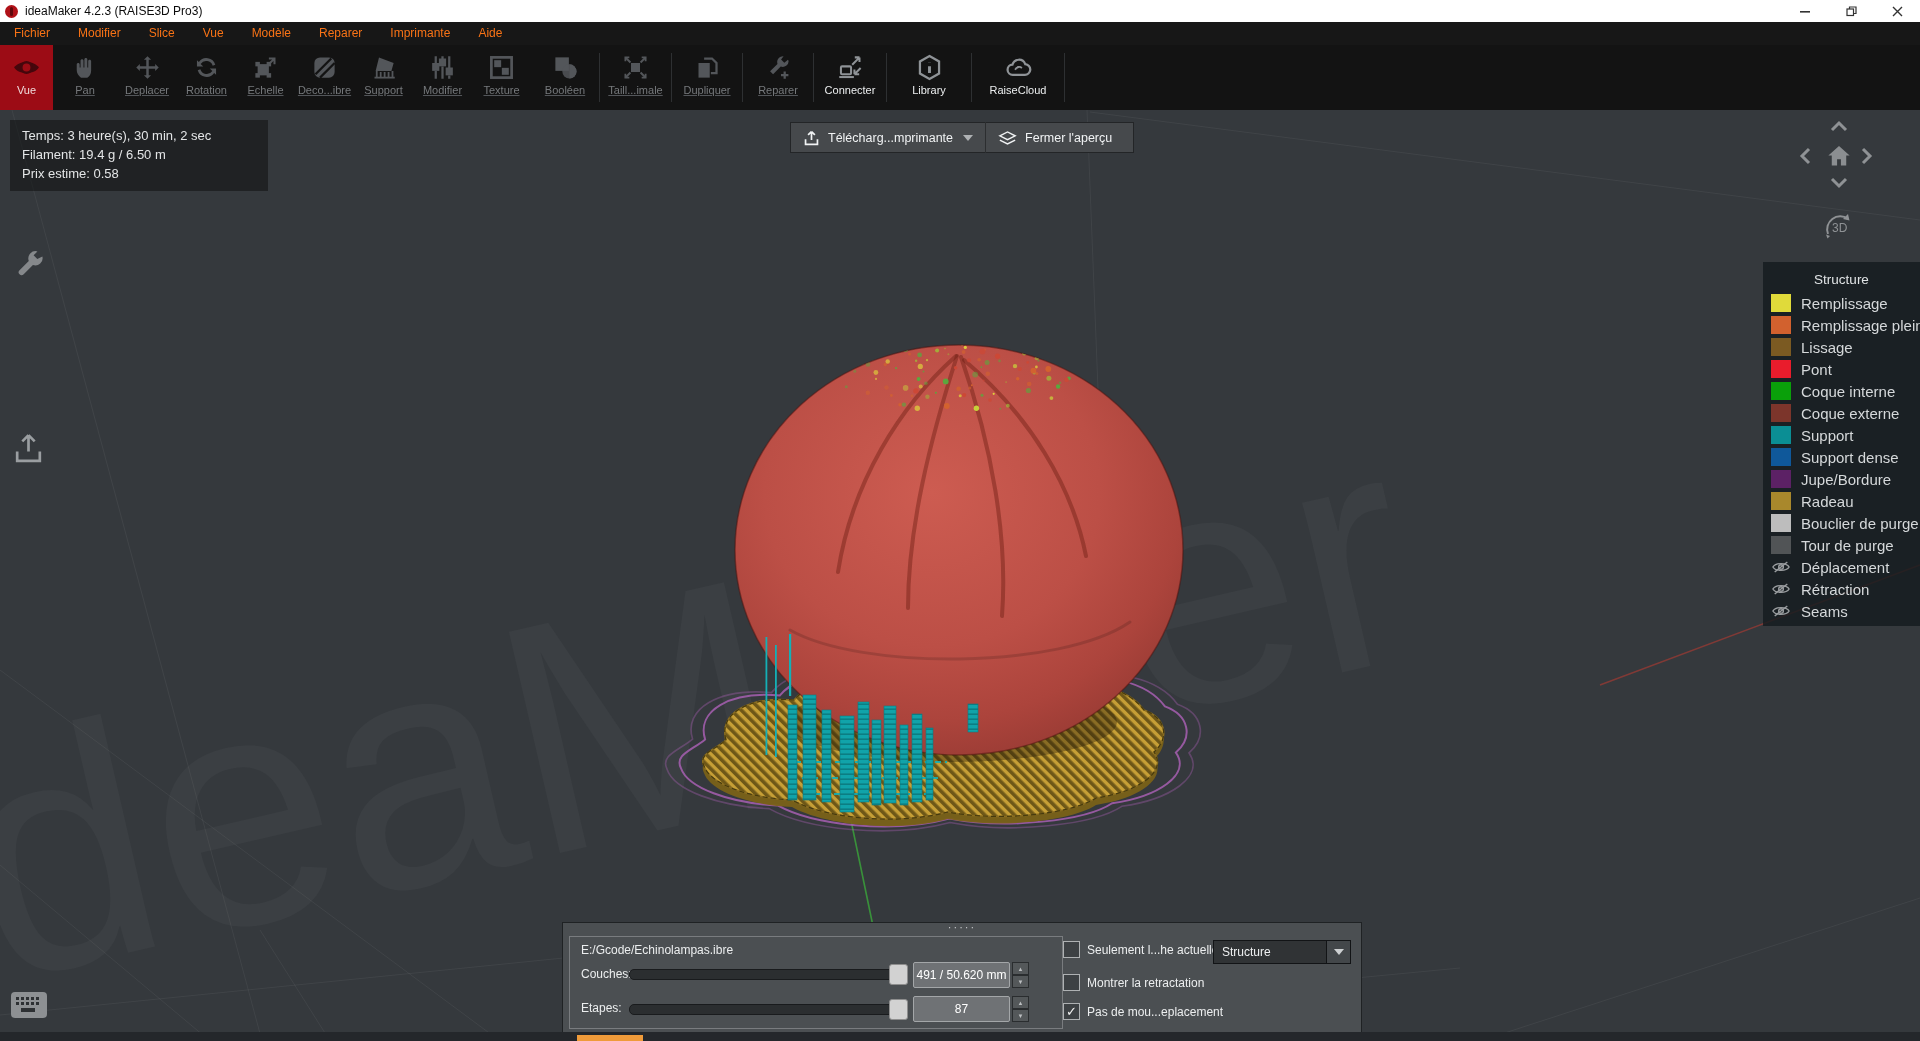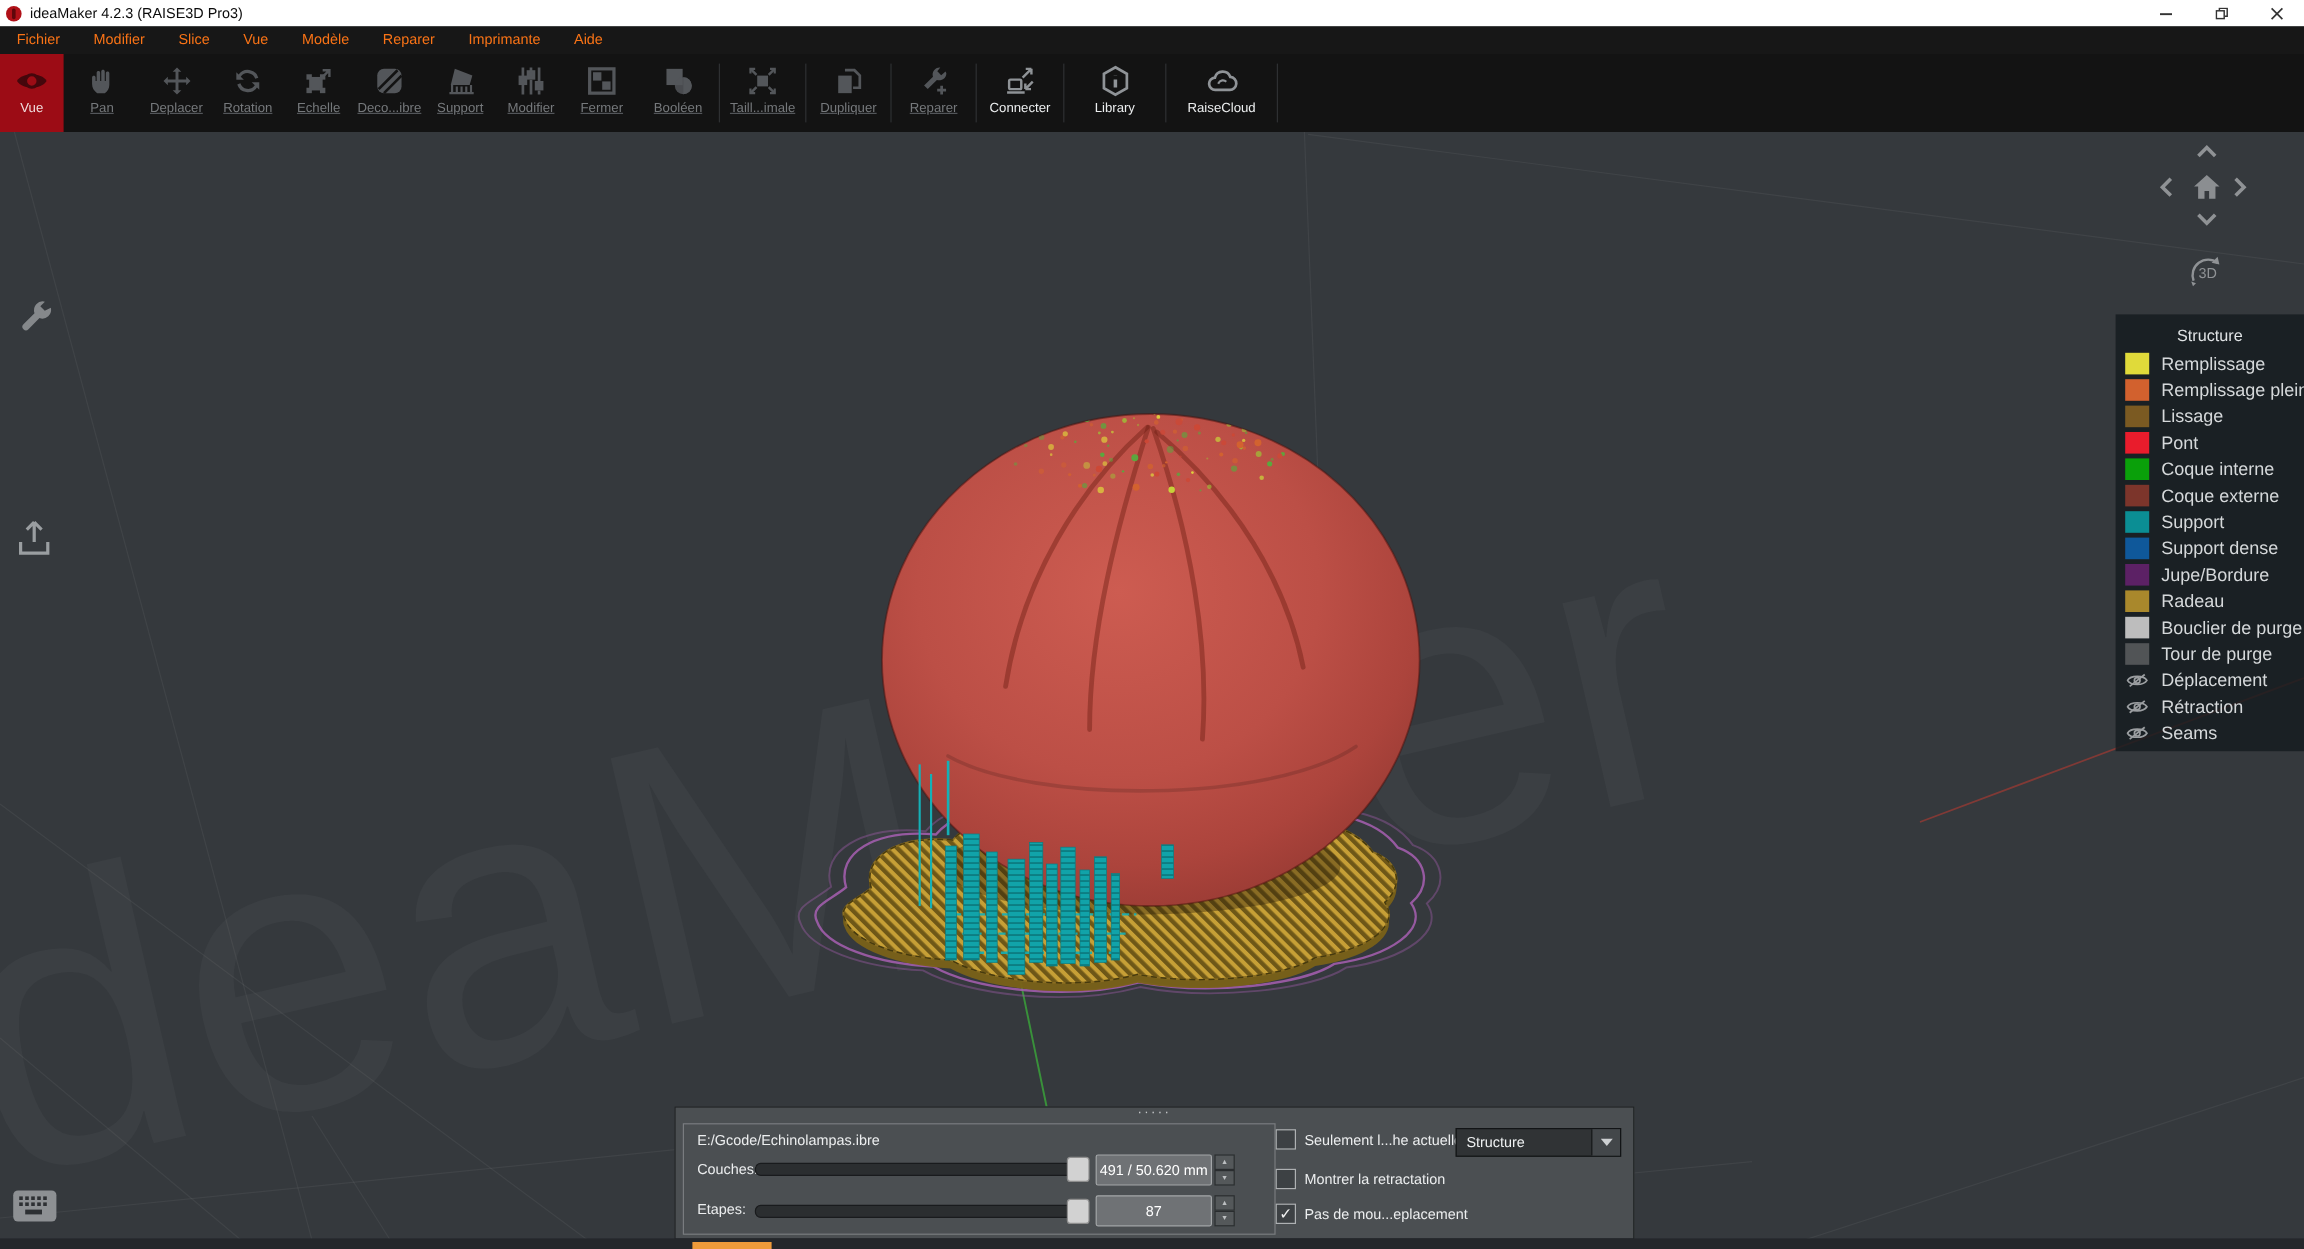--- a/index.html
+++ b/index.html
@@ -196,21 +196,21 @@
             <rect x="15.8" y="13" width="4.4" height="5" fill="currentColor"></rect>
           </svg></span>
       <span class="tlabel">Modifier</span>
     </div>
     <div class="tbtn disabled" style="width:59px">
       <span class="ticon"><svg viewBox="0 0 24 24" width="27" height="27">
             <rect x="3" y="3" width="18" height="18" fill="none" stroke="currentColor" stroke-width="2.4"></rect>
             <rect x="5.5" y="5.5" width="6.2" height="6.2" fill="currentColor"></rect>
             <rect x="12.3" y="12.3" width="6.2" height="6.2" fill="currentColor"></rect>
           </svg></span>
-      <span class="tlabel">Fermer</span>
+      <span class="tlabel">Texture</span>
     </div>
     <div class="tbtn disabled" style="width:68px">
       <span class="ticon"><svg viewBox="0 0 24 24" width="27" height="27">
             <rect x="3" y="3" width="12" height="12" fill="currentColor"></rect>
             <circle cx="15.5" cy="15.5" r="6.3" fill="currentColor" opacity=".85"></circle>
             <path d="M15.5 9.2a6.3 6.3 0 010 12.6z" fill="currentColor"></path>
           </svg></span>
       <span class="tlabel">Booléen</span>
     </div>
     <div class="tsep"></div>
@@ -529,21 +529,44 @@
           <rect x="884" y="596" width="12" height="97" fill="url(#supp)"></rect>
           <rect x="900" y="615" width="8" height="80" fill="url(#supp)"></rect>
           <rect x="912" y="604" width="10" height="88" fill="url(#supp)"></rect>
           <rect x="926" y="618" width="7" height="72" fill="url(#supp)"></rect>
           <rect x="968" y="594" width="10" height="28" fill="url(#supp)"></rect>
         </g>
       </g>
     </svg>
   </div>
 
-
+  <div class="infobox">
+    <div>Temps: 3 heure(s), 30 min, 2 sec</div>
+    <div>Filament: 19.4 g / 6.50 m</div>
+    <div>Prix estime: 0.58</div>
+  </div>
+
+  <div class="previewbar">
+    <div class="pvbtn">
+      <svg width="17" height="17" viewBox="0 0 20 20" fill="none" stroke="#f1f3f4" stroke-width="2">
+          <path d="M3 12v6h14v-6"></path>
+          <path d="M10 13V3M10 3L6 7M10 3l4 4"></path>
+        </svg>
+      <span>Télécharg...mprimante</span>
+      <span class="caret-down"></span>
+    </div>
+    <div class="pvsep"></div>
+    <div class="pvbtn">
+      <svg width="19" height="17" viewBox="0 0 22 20" fill="none" stroke="#f1f3f4" stroke-width="1.7">
+          <path d="M2 8l9-4.5L20 8l-9 4.5z"></path>
+          <path d="M2 13l9 4.5L20 13"></path>
+        </svg>
+      <span>Fermer l'aperçu</span>
+    </div>
+  </div>
 
   <div class="navico" style="left:1830px; top:119px;">
     <svg width="18" height="14" viewBox="0 0 18 14" fill="none" stroke="#8f9295" stroke-width="3">
         <path d="M2 11L9 4l7 7"></path>
       </svg>
   </div>
   <div class="navico" style="left:1798px; top:147px;">
     <svg width="14" height="18" viewBox="0 0 14 18" fill="none" stroke="#8f9295" stroke-width="3">
         <path d="M11 2L4 9l7 7"></path>
       </svg>

